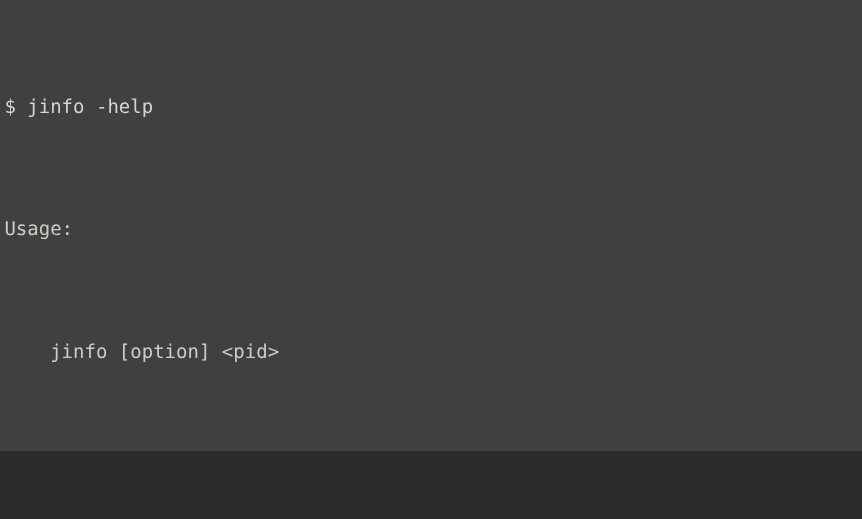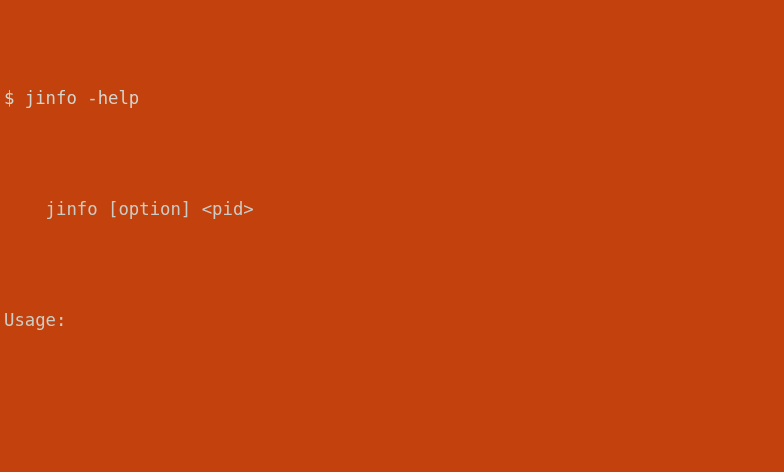--- a/index.html
+++ b/index.html
@@ -3,22 +3,22 @@
 <meta charset="utf-8">
 <style>
   html, body {
     margin: 0;
     padding: 0;
     background: #2b2b2b;
   }
   #terminal {
     position: relative;
     width: 784px;
-    height: 472px;
-    background: #c2410c;
+    height: 410px;
+    background: #404040;
     overflow: hidden;
     font-family: "DejaVu Sans Mono", "Liberation Mono", monospace;
     font-size: 17.3px;
     line-height: 27.7px;
     color: #ccccc4;
     letter-spacing: 0px;
     -webkit-font-smoothing: antialiased;
   }
   #screen {
     position: absolute;
@@ -37,23 +37,23 @@
   }
 </style>
 </head>
 <body>
 
 <div id="terminal">
   <div id="screen">
 
     <div class="line prompt-line">$ jinfo -help</div>
 
+    <div class="line">Usage:</div>
+
     <div class="line">    jinfo [option] &lt;pid&gt;</div>
-
-    <div class="line">Usage:</div>
 
 
     
 
     
 
     
 
     
 

